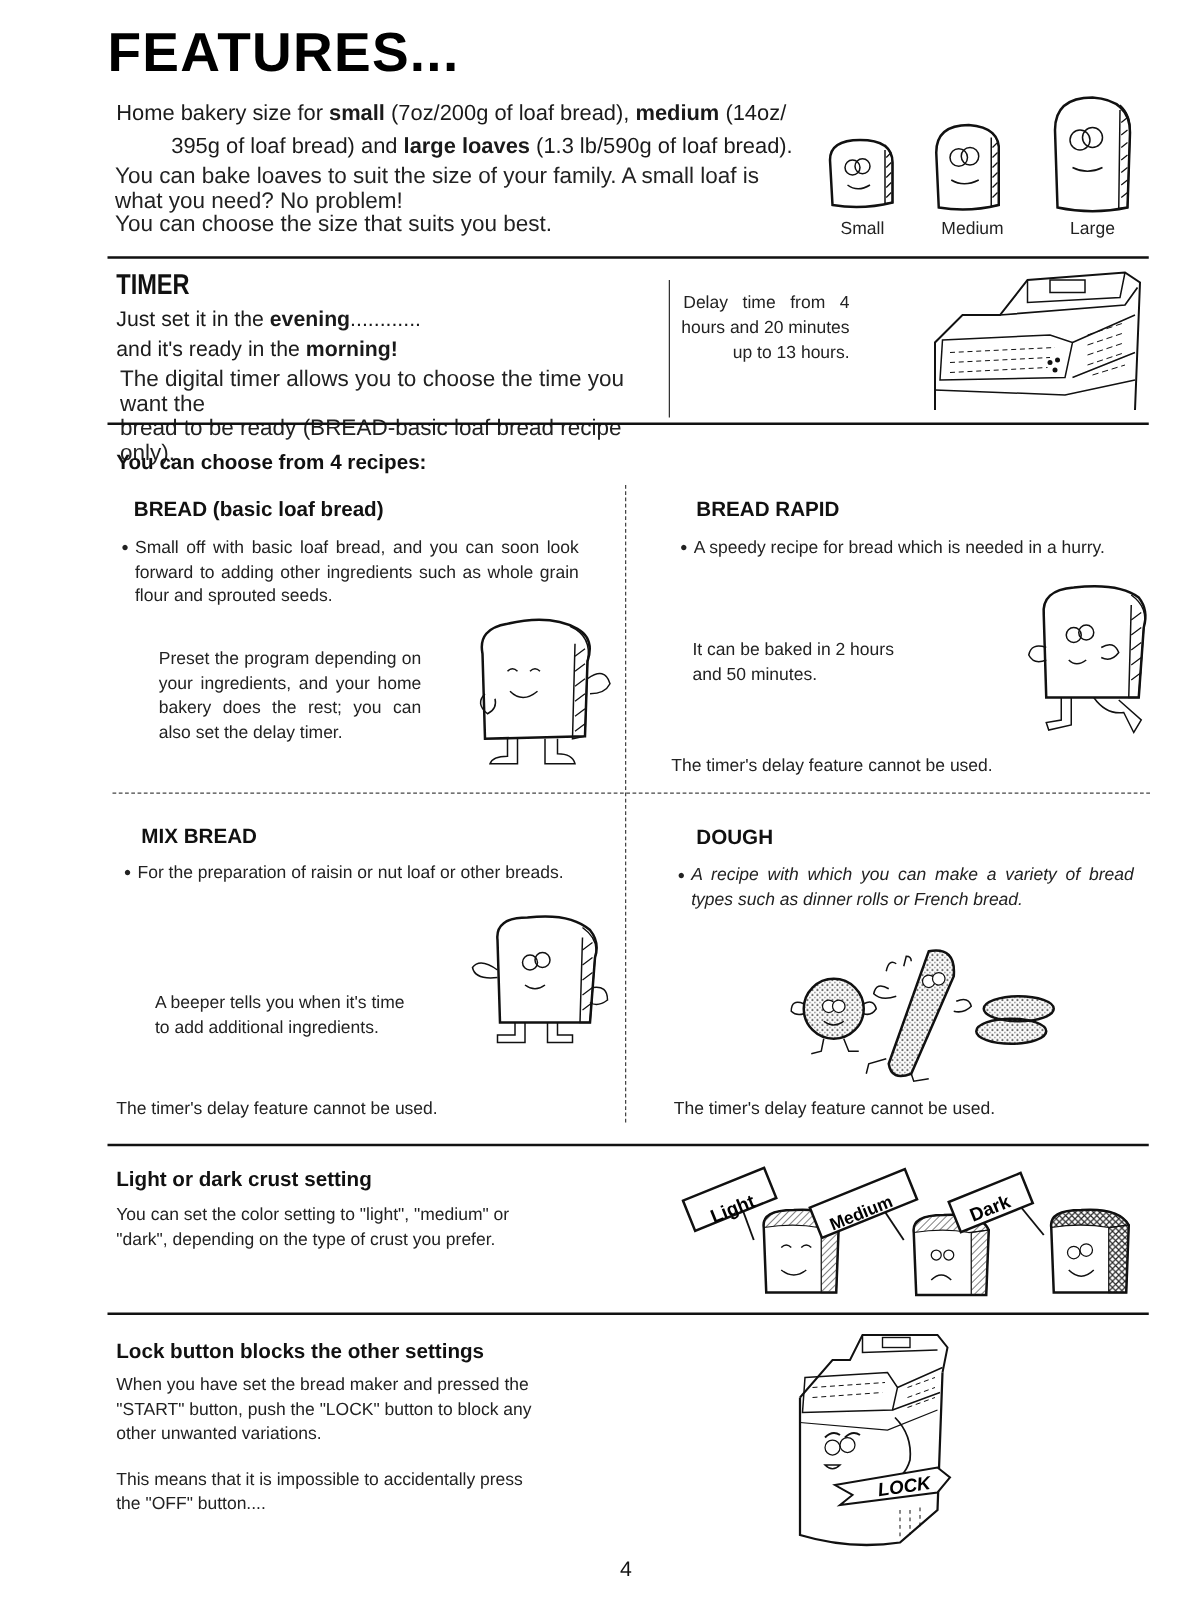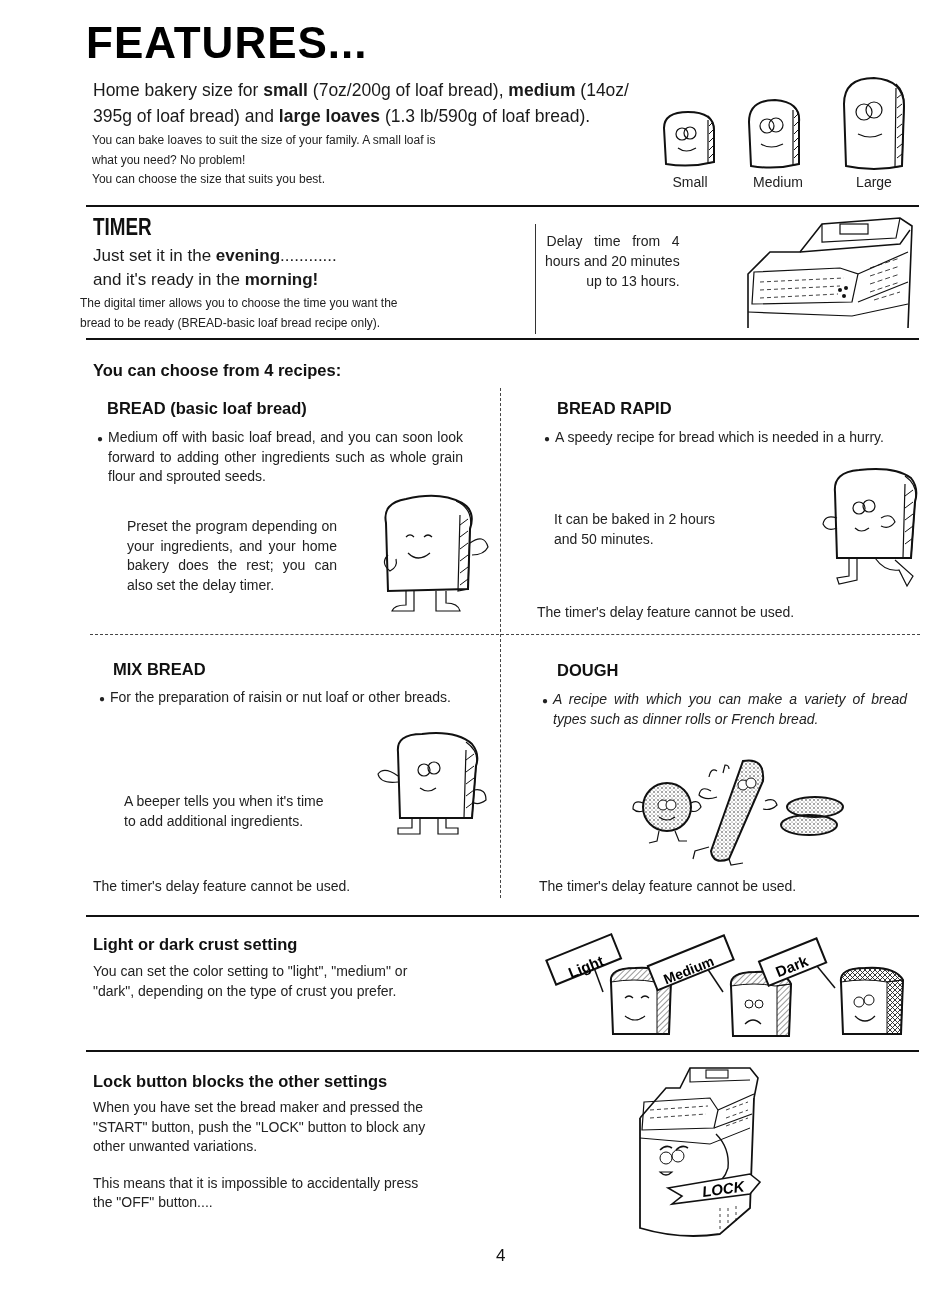--- a/index.html
+++ b/index.html
@@ -1,42 +1,42 @@
 <!DOCTYPE html>
 <html><head>
 <meta charset="utf-8">
 <style>
   * { box-sizing: border-box; margin: 0; padding: 0; }
   html, body { width: 947px; height: 1296px; background: #ffffff; overflow: hidden; }
   body { position: relative; font-family: "Liberation Sans", sans-serif; color: #111; }
   .abs { position: absolute; }
   .title { left: 86px; top: 18px; font-size: 44px; font-weight: bold; letter-spacing: 1px; color: #000; }
   .intro-big { left: 93px; font-size: 17.5px; color: #1a1a1a; white-space: nowrap; text-align: right; }
-  .small { font-size: 12px; color: #222; line-height: 19.5px; }
+  .small { font-size: 18px; color: #222; line-height: 19.5px; }
   .rule { height: 2px; background: #111; }
   .timer-h { left: 93px; top: 214px; font-size: 23px; font-weight: bold; letter-spacing: 0px; transform: scaleX(0.82); transform-origin: left; font-family: "Liberation Sans", sans-serif; }
   .med { font-size: 17px; color: #1a1a1a; }
   .h2 { font-size: 16.5px; font-weight: bold; color: #111; text-align: center; }
   .body-txt { font-size: 14px; color: #222; line-height: 19.5px; }
   .bullet::before { content: "●"; font-size: 10px; position: absolute; left: -11px; top: 1px; }
   .dash-h { border-top: 1.5px dashed #444; height: 0; }
   .dash-v { border-left: 1.5px dashed #444; width: 0; }
   .just { text-align: justify; }
   .caption { font-size: 14px; color: #222; text-align: center; }
   svg { display: block; }
 </style>
 </head>
 <body>
 
 <div class="abs title">FEATURES...</div>
 
 <div class="abs intro-big" style="top:80px;">
   <span>Home bakery size for </span><b>small</b><span> (7oz/200g of loaf bread), </span><b>medium</b><span> (14oz/</span>
 </div>
-<div class="abs intro-big" style="top:106px;">
+<div class="abs intro-big" style="top:106px;margin-left:44px;">
   <span>395g of loaf bread) and </span><b>large loaves</b><span> (1.3 lb/590g of loaf bread).</span>
 </div>
 <div class="abs small" style="left:92px; top:131px; width:520px;">
   <div>You can bake loaves to suit the size of your family.  A small loaf is</div>
   <div>what you need? No problem!</div>
   <div>You can choose the size that suits you best.</div>
 </div>
 
 <div class="abs" style="left:660px; top:108px;">
   <svg width="60" height="62" viewBox="0 0 60 62">
@@ -76,21 +76,21 @@
 
 <div class="abs rule" style="left:86px; top:205px; width:833px;"></div>
 
 <div class="abs timer-h">TIMER</div>
 <div class="abs med" style="left:93px; top:246px;">
   <span>Just set it in the </span><b>evening</b><span>............</span>
 </div>
 <div class="abs med" style="left:93px; top:270px;">
   <span>and it's ready in the </span><b>morning!</b>
 </div>
-<div class="abs small" style="left:80px; top:294px; width:440px;">
+<div class="abs small" style="left:96px; top:294px; width:440px;">
   <div>The digital timer allows you to choose the time you want the</div>
   <div>bread to be ready (BREAD-basic loaf bread recipe only).</div>
 </div>
 <div class="abs" style="left:535px; top:224px; width:0; height:110px; border-left:1px solid #333;"></div>
 <div class="abs small" style="left:545px; top:231px; font-size:14px; line-height:20px;text-align:right;">
   <div style="white-space:pre;">Delay   time   from   4</div>
   <div>hours and 20 minutes</div>
   <div>up to 13 hours.</div>
 </div>
 <div class="abs" style="left:740px; top:212px;">
@@ -111,21 +111,21 @@
 </div>
 
 <div class="abs rule" style="left:86px; top:338px; width:833px;"></div>
 
 <div class="abs h2" style="left:93px; top:361px;">You can choose from 4 recipes:</div>
 
 <div class="abs dash-v" style="left:500px; top:388px; height:510px;"></div>
 <div class="abs dash-h" style="left:90px; top:634px; width:830px;"></div>
 
 <div class="abs h2" style="left:107px; top:399px;">BREAD (basic loaf bread)</div>
-<div class="abs body-txt just bullet" style="left:108px; top:428px; width:355px;">Medium off with basic loaf bread, and you can soon look forward to adding other ingredients such as whole grain flour and sprouted seeds.</div>
+<div class="abs body-txt just bullet" style="left:108px; top:428px; width:355px;">Small off with basic loaf bread, and you can soon look forward to adding other ingredients such as whole grain flour and sprouted seeds.</div>
 <div class="abs body-txt just" style="left:127px; top:517px; width:210px;">Preset the program depending on your ingredients, and your home bakery does the rest; you can also set the delay timer.</div>
 <div class="abs" style="left:380px; top:493px;">
   <svg width="120" height="130" viewBox="0 0 120 130">
     <path d="M6 30 Q2 10 26 6 Q60 -2 82 10 Q96 18 90 36 L88 96 L8 98 Z" fill="#fff" stroke="#111" stroke-width="2"></path>
     <path d="M76 8 Q94 16 90 36 L88 96 L78 98 L80 22" fill="none" stroke="#111" stroke-width="1.2"></path>
     <path d="M80 32 L88 26 M80 44 L88 38 M80 56 L88 50 M80 68 L88 62 M80 80 L88 74 M80 92 L88 86" stroke="#111" stroke-width="1"></path>
     <path d="M26 44 Q30 40 34 44 M44 44 Q48 40 52 44" fill="none" stroke="#111" stroke-width="1.2"></path>
     <path d="M28 60 Q38 70 50 60" fill="none" stroke="#111" stroke-width="1.2"></path>
     <path d="M90 50 Q104 40 108 54 Q104 62 92 62" fill="none" stroke="#111" stroke-width="1.2"></path>
     <path d="M8 62 Q0 70 10 78 Q18 74 16 66" fill="none" stroke="#111" stroke-width="1.2"></path>

